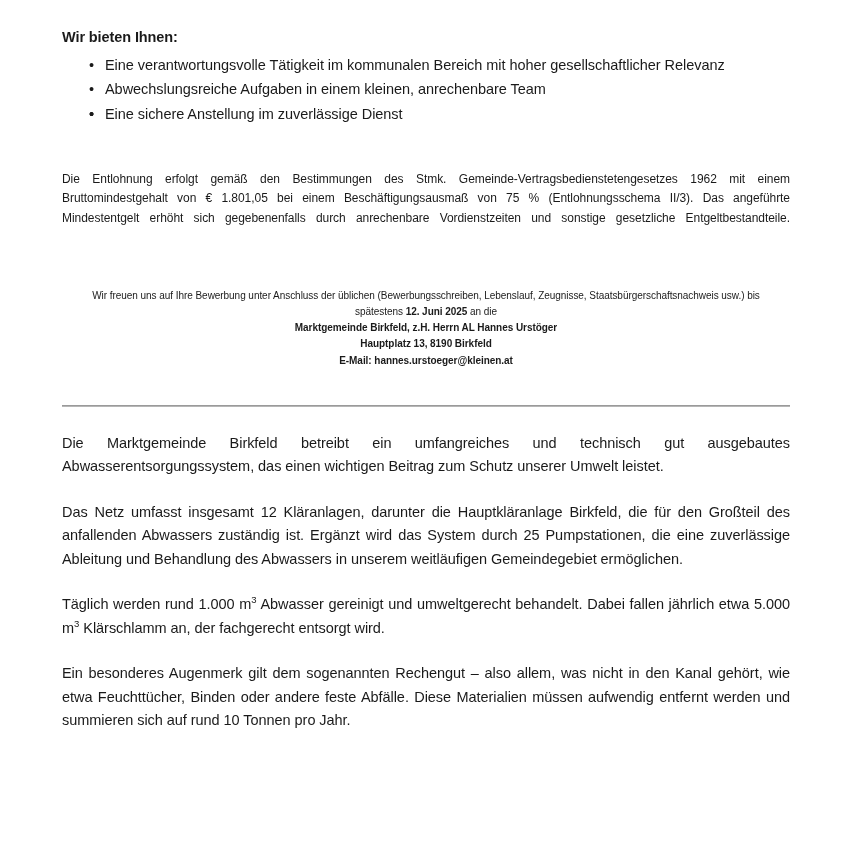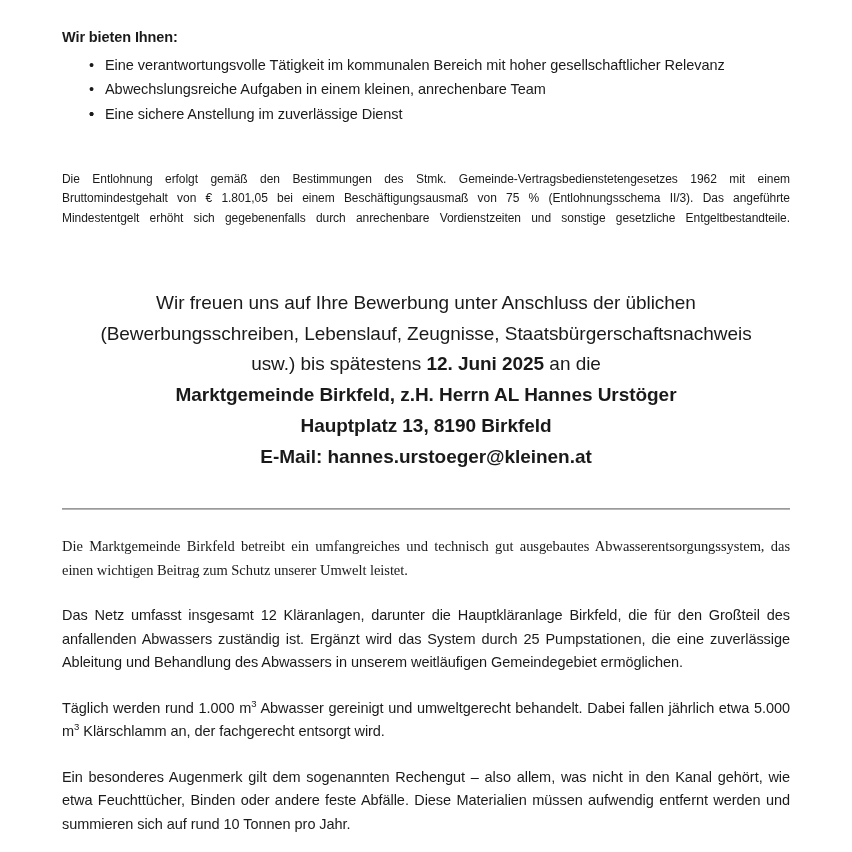--- a/index.html
+++ b/index.html
@@ -73,21 +73,21 @@
   }
   .salary-para:after {
     content: "";
     display: inline-block;
     width: 100%;
   }
 
   .apply-block {
     margin: 40px 0 0 0;
     text-align: center;
-    font-size: 19px;
+    font-size: 10px;
     line-height: 1.62;
     letter-spacing: -0.05px;
   }
   .apply-block .line-intro {
     display: block;
     padding: 0 14px;
   }
   .apply-block b {
     font-weight: bold;
   }
@@ -115,21 +115,21 @@
     letter-spacing: -0.2px;
   }
   .sewer-para {
     font-size: 14.5px;
     line-height: 1.62;
     text-align: justify;
     text-justify: inter-word;
     margin: 22px 0 0 0;
     letter-spacing: -0.05px;
   }
-  .sewer-para.first { margin-top: 25px; font-family: Liberation Serif, serif; }
+  .sewer-para.first { margin-top: 25px; }
   .sewer-para sup {
     font-size: 0.66em;
     vertical-align: super;
     line-height: 0;
   }
 </style>
 </head>
 <body>
 
 <div class="page">

